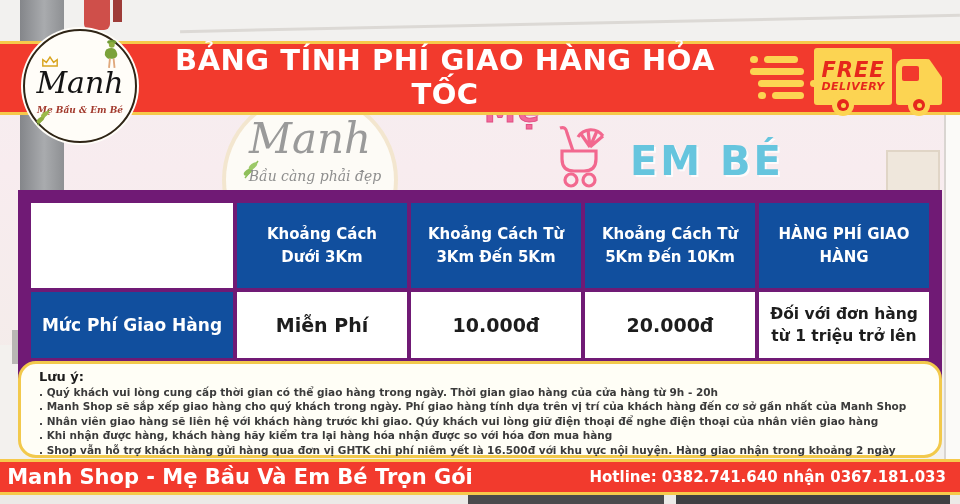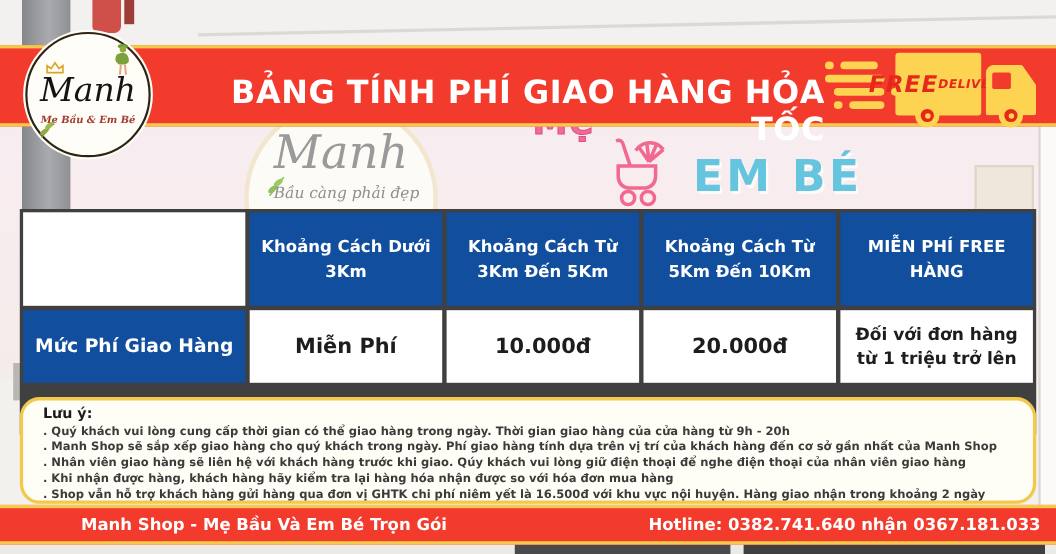--- a/index.html
+++ b/index.html
@@ -41,21 +41,21 @@
   
   .shelf-label{position:absolute;top:349px;z-index:1;font-family:"DejaVu Serif","Liberation Serif",serif;
     font-style:italic;font-size:11px;font-weight:bold;color:#e05555;margin-left:36px;}
   .shelf-label.l1{left:186px;}
   .shelf-label.l2{left:272px;}
 
   
   .banner{position:absolute;left:0;top:41px;width:960px;height:74px;box-sizing:border-box;
     background:#f23a2d;border-top:3px solid #f6c94b;border-bottom:3px solid #f6c94b;z-index:6;}
   .banner-title{position:absolute;left:140px;right:210px;top:50%;transform:translateY(-52%);
-    text-align:right;color:#ffffff;font-size:29px;font-weight:bold;letter-spacing:0.5px;margin-top:24px;}
+    text-align:center;color:#ffffff;font-size:29px;font-weight:bold;letter-spacing:0.5px;}
 
   
   .logo{position:absolute;left:23px;top:29px;width:110px;height:110px;border-radius:50%;
     background:#fffdf8;border:2px solid #2e2415;box-shadow:0 0 0 2px #fffdf8;z-index:7;}
   .logo-name{position:absolute;left:0;top:34px;width:100%;text-align:center;
     font-family:"DejaVu Serif","Liberation Serif",serif;font-style:italic;font-size:30px;color:#141414;}
   .logo-tagline{position:absolute;left:0;top:74px;width:100%;text-align:center;
     font-family:"DejaVu Serif","Liberation Serif",serif;font-style:italic;font-size:9px;font-weight:bold;color:#a33b2e;}
   .logo-crown{position:absolute;left:16px;top:22px;}
   .logo-figure{position:absolute;right:14px;top:8px;}
@@ -66,57 +66,57 @@
   .speed{position:absolute;height:7px;background:#fcd452;border-radius:4px;}
   .speed.s1{left:16px;top:10px;width:34px;}
   .speed.s2{left:2px;top:22px;width:54px;}
   .speed.s3{left:10px;top:34px;width:46px;}
   .speed.s4{left:24px;top:46px;width:32px;}
   .speed-dot{position:absolute;width:8px;height:7px;background:#fcd452;border-radius:4px;}
   .speed-dot.d1{left:2px;top:10px;}
   .speed-dot.d2{left:62px;top:34px;}
   .speed-dot.d3{left:10px;top:46px;}
   .trailer{position:absolute;left:66px;top:2px;width:78px;height:57px;background:#fcd452;border-radius:3px;
-    display:flex;flex-direction:row;align-items:center;justify-content:center;}
+    display:flex;flex-direction:column;align-items:center;justify-content:center;}
   .trailer .free{font-size:21px;font-weight:bold;font-style:italic;color:#e6281c;line-height:20px;letter-spacing:1px;}
   .trailer .delivery{font-size:11px;font-weight:bold;font-style:italic;color:#e6281c;letter-spacing:0.5px;}
   .cab{position:absolute;left:148px;top:13px;width:46px;height:46px;background:#fcd452;
     border-radius:8px 16px 3px 3px;clip-path:polygon(0 0,72% 0,100% 40%,100% 100%,0 100%);}
   .cab-window{position:absolute;left:6px;top:7px;width:17px;height:15px;background:#f23a2d;border-radius:2px;}
   .wheel{position:absolute;width:22px;height:22px;border-radius:50%;background:#fcd452;
     display:flex;align-items:center;justify-content:center;}
   .wheel .hubring{width:12px;height:12px;border-radius:50%;background:#e6281c;
     display:flex;align-items:center;justify-content:center;}
   .wheel .hub{width:5px;height:5px;border-radius:50%;background:#fcd452;}
   .wheel.w1{left:84px;top:48px;}
   .wheel.w2{left:160px;top:48px;}
 
   
   .fee-table{position:absolute;left:18px;top:190px;width:924px;height:205px;box-sizing:border-box;
-    background:#404040;padding:3px;display:grid;z-index:5;
+    background:#701a75;padding:13px;display:grid;z-index:5;
     grid-template-columns:202px repeat(4,1fr);grid-template-rows:85px 66px;gap:4px;}
   .cell{display:flex;align-items:center;justify-content:center;text-align:center;}
   .cell.corner{background:#ffffff;}
   .cell.th{background:#114f9e;color:#ffffff;font-weight:bold;font-size:15px;line-height:1.5;padding:0 10px;}
   .cell.row-label{background:#114f9e;color:#ffffff;font-weight:bold;font-size:17px;}
   .cell.td{background:#ffffff;color:#1d1d1d;font-weight:bold;font-size:19px;}
   .cell.td.small{font-size:15.5px;line-height:1.45;padding:0 8px;}
 
   
   .notes{position:absolute;left:18px;top:361px;width:924px;height:97px;box-sizing:border-box;
     background:#fffef6;border:3px solid #f2c94c;border-radius:18px;padding:5px 18px 0 18px;z-index:5;}
   .notes-title{font-size:13px;font-weight:bold;color:#1c1c1c;margin:0 0 1px 0;}
   .notes ul{list-style:none;margin:0;padding:0;}
   .notes li{font-size:10.5px;font-weight:bold;color:#3b3b3b;line-height:14.4px;white-space:nowrap;}
 
   
   .footer{position:absolute;left:0;top:459px;width:960px;height:36px;box-sizing:border-box;
     background:#f23a2d;border-top:3px solid #f6c94b;border-bottom:3px solid #f6c94b;z-index:6;}
   .footer-shop{position:absolute;left:0;top:0;width:480px;height:30px;display:flex;align-items:center;
-    justify-content:center;color:#ffffff;font-size:15px;font-weight:bold;}
+    justify-content:center;color:#ffffff;font-size:21px;font-weight:bold;}
   .footer-hotline{position:absolute;right:14px;top:0;height:30px;display:flex;align-items:center;
     color:#ffffff;font-size:15px;font-weight:bold;}
 
   .bottom-strip{position:absolute;left:0;top:495px;width:960px;height:9px;background:#eceae7;z-index:5;}
   .bottom-dark1{position:absolute;left:468px;top:0;width:196px;height:9px;background:#4a4a4c;}
   .bottom-dark2{position:absolute;left:676px;top:0;width:274px;height:9px;background:#3f3f42;}
 </style>
 </head>
 <body>
 
@@ -218,21 +218,21 @@
           <div class="hub"></div>
         </div>
       </div>
   </div>
 
   <div class="fee-table">
     <div class="cell corner"></div>
     <div class="cell th">Khoảng Cách Dưới 3Km</div>
     <div class="cell th">Khoảng Cách Từ 3Km Đến 5Km</div>
     <div class="cell th">Khoảng Cách Từ 5Km Đến 10Km</div>
-    <div class="cell th">MIỄN PHÍ FREE HÀNG</div>
+    <div class="cell th">HÀNG PHÍ GIAO HÀNG</div>
     <div class="cell row-label">Mức Phí Giao Hàng</div>
     <div class="cell td">Miễn Phí</div>
     <div class="cell td">10.000đ</div>
     <div class="cell td">20.000đ</div>
     <div class="cell td small">Đối với đơn hàng từ 1 triệu trở lên</div>
   </div>
 
   <div class="notes">
     <p class="notes-title">Lưu ý:</p>
     <ul>

